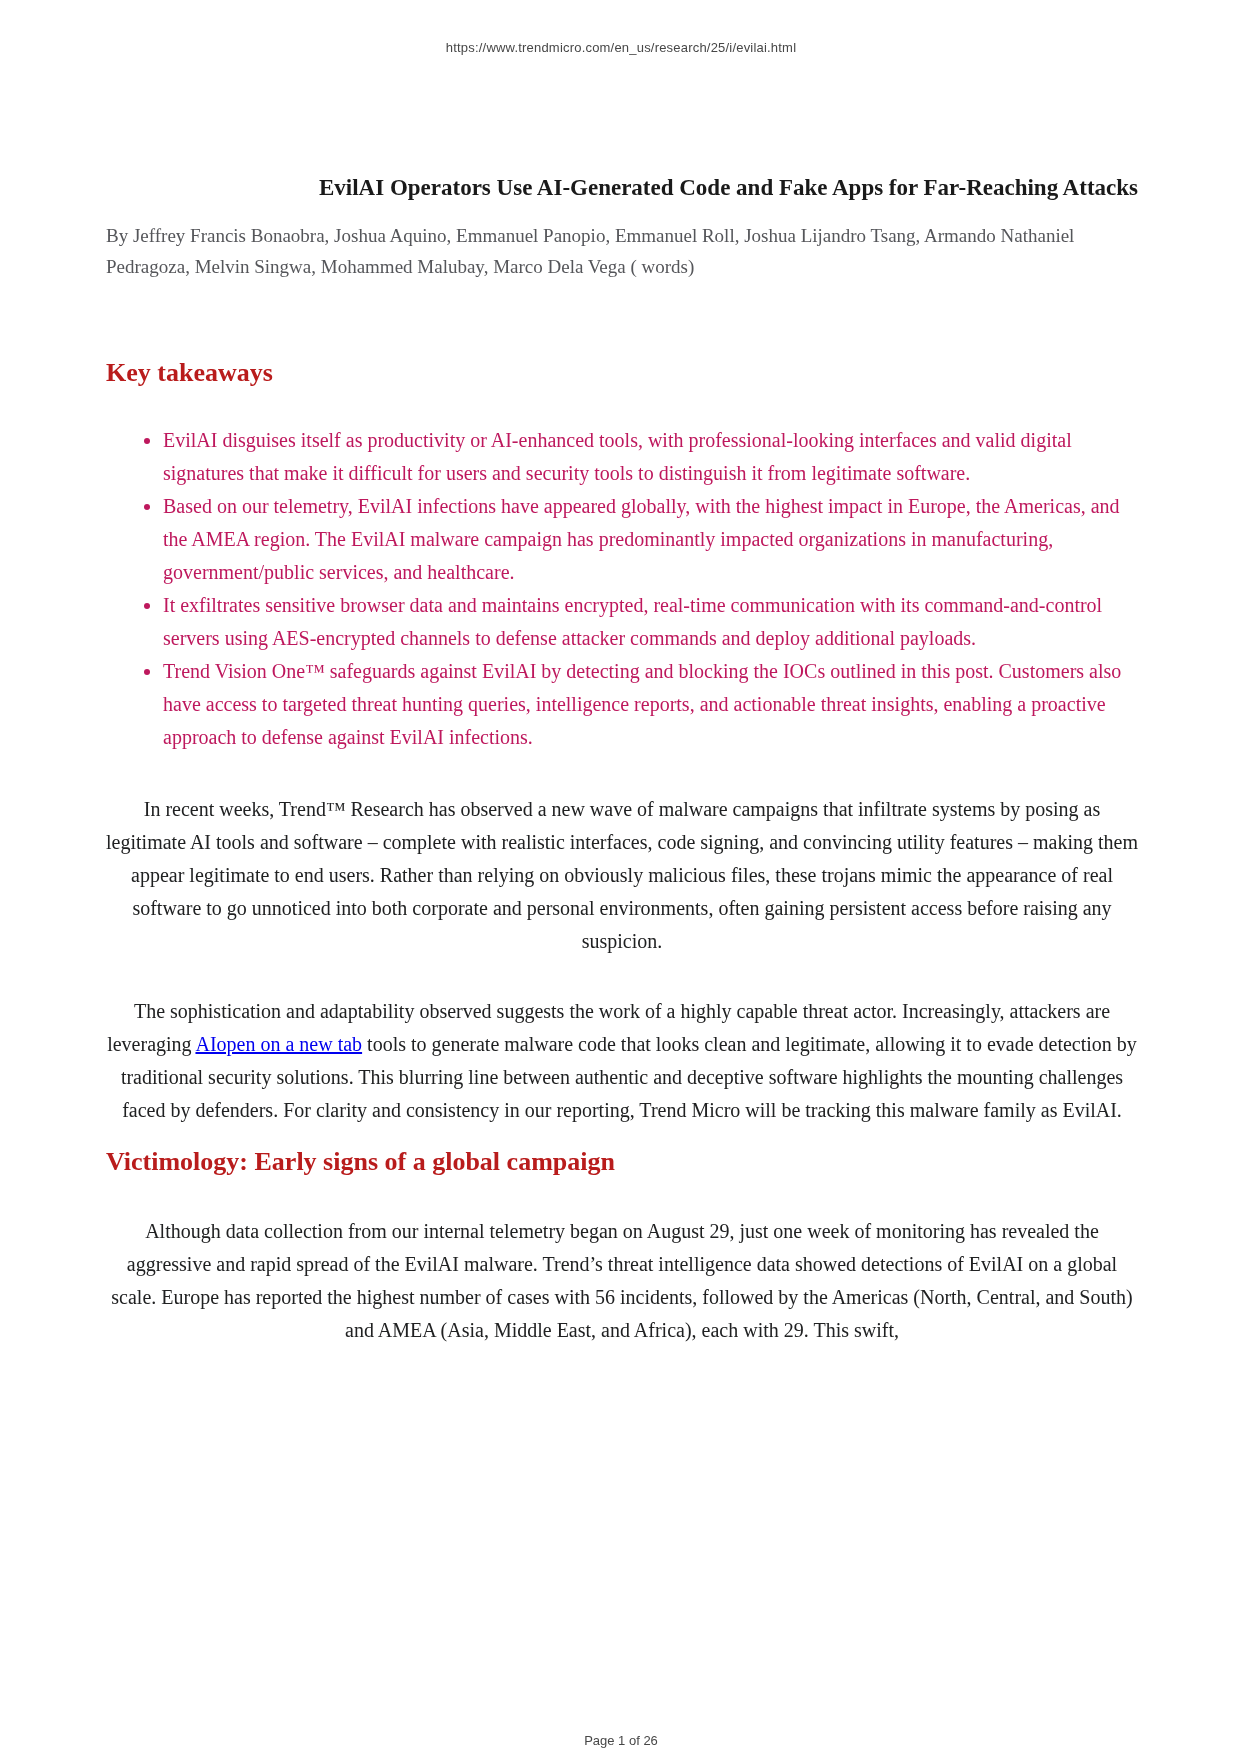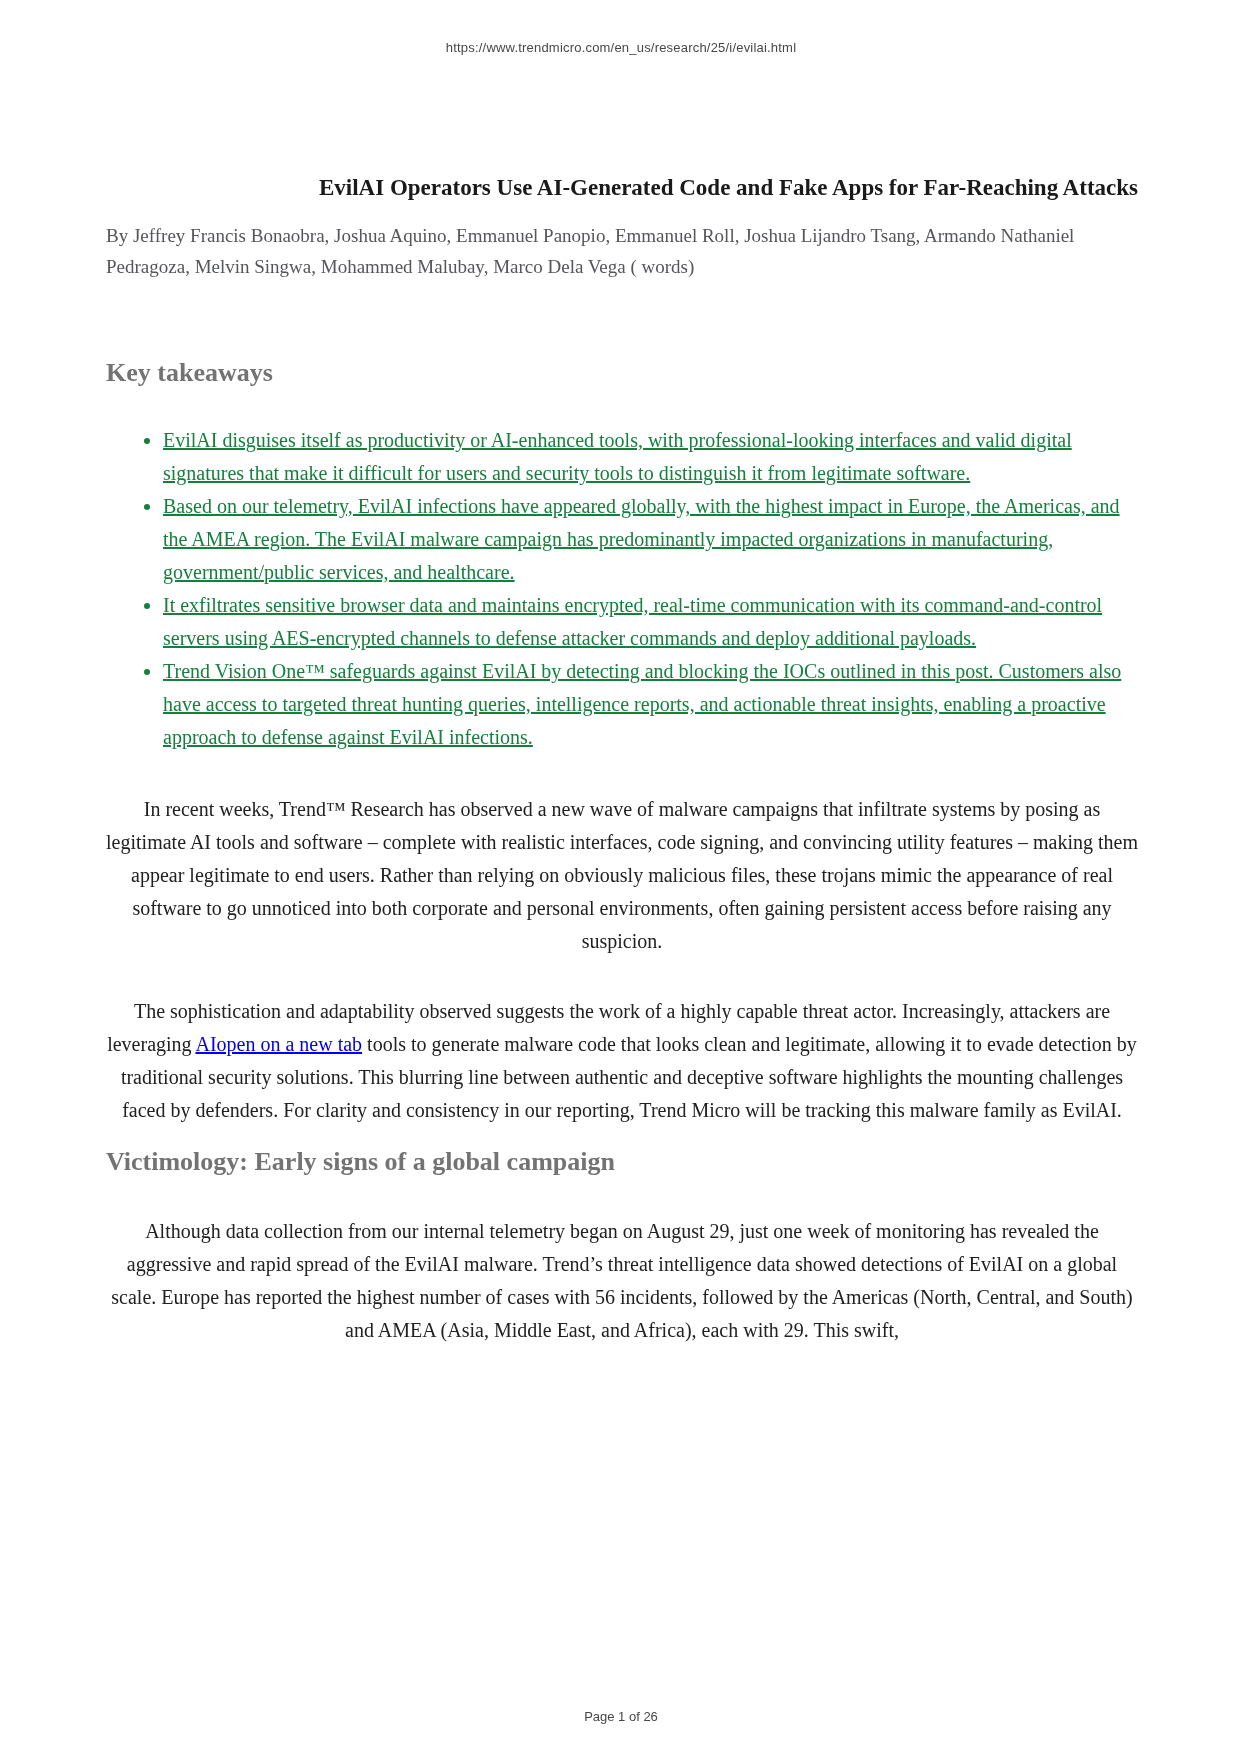--- a/index.html
+++ b/index.html
@@ -40,52 +40,51 @@
   .publish-meta {
     margin-top: 14px;
     font-size: 17px;
     line-height: 22px;
     color: #55565a;
   }
   h2.section-heading {
     font-size: 26px;
     line-height: 30px;
     font-weight: bold;
-    color: #737373;
+    color: #b91c1c;
   }
   .h2-takeaways { margin-top: 76px; }
   .h2-victimology { margin-top: 20px; }
   ul.takeaways-list {
     margin-top: 36px;
     padding-left: 57px;
     list-style: disc outside;
   }
   ul.takeaways-list li {
     font-size: 20px;
     line-height: 33px;
-    color: #15803d;
-    text-decoration: underline;
+    color: #be185d;
   }
   p.body-paragraph {
     font-size: 20px;
     line-height: 33px;
     color: #202122;
     text-align: center;
   }
   .p-intro { margin-top: 39px; }
   .p-sophistication { margin-top: 37px; }
   .p-victimology { margin-top: 38px; }
   a.inline-link {
     color: #0000ee;
     text-decoration: underline;
     cursor: pointer;
   }
   .page-footer {
     position: absolute;
-    bottom: 32px;
+    bottom: 8px;
     left: 0;
     width: 100%;
     text-align: center;
     font-family: "Liberation Sans", sans-serif;
     font-size: 13px;
     color: #474747;
   }
 </style>
 </head>
 <body>

